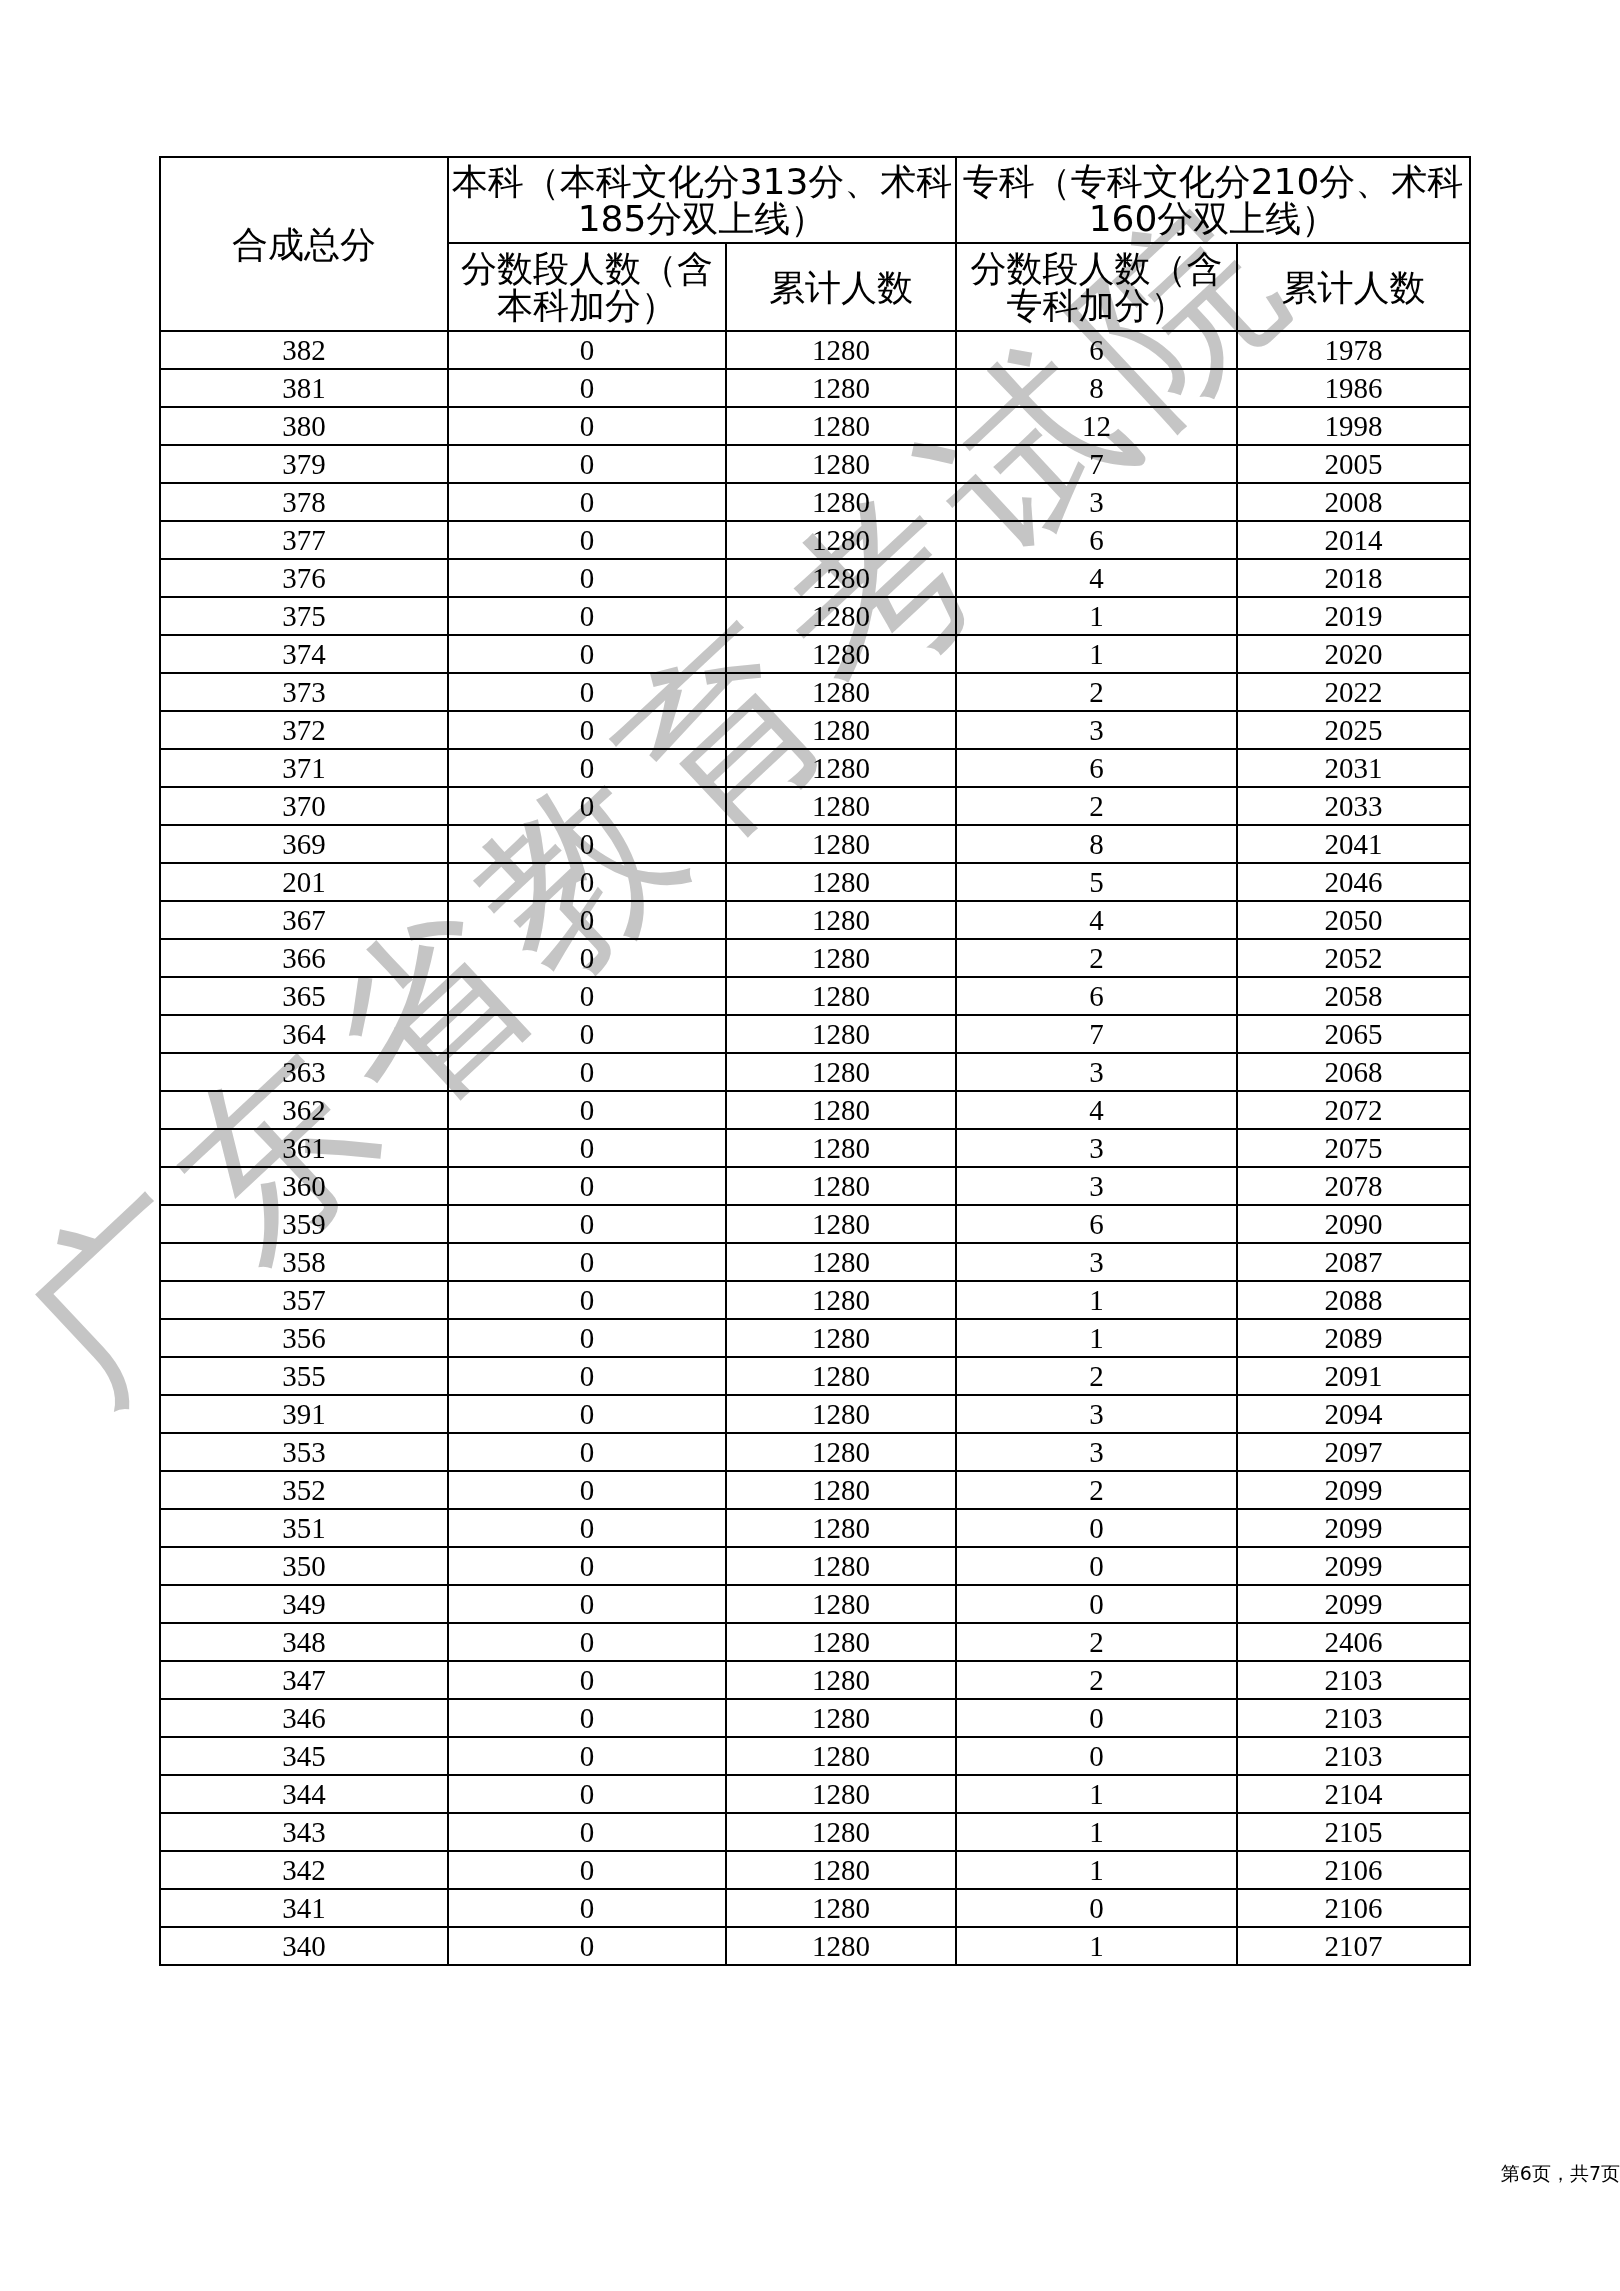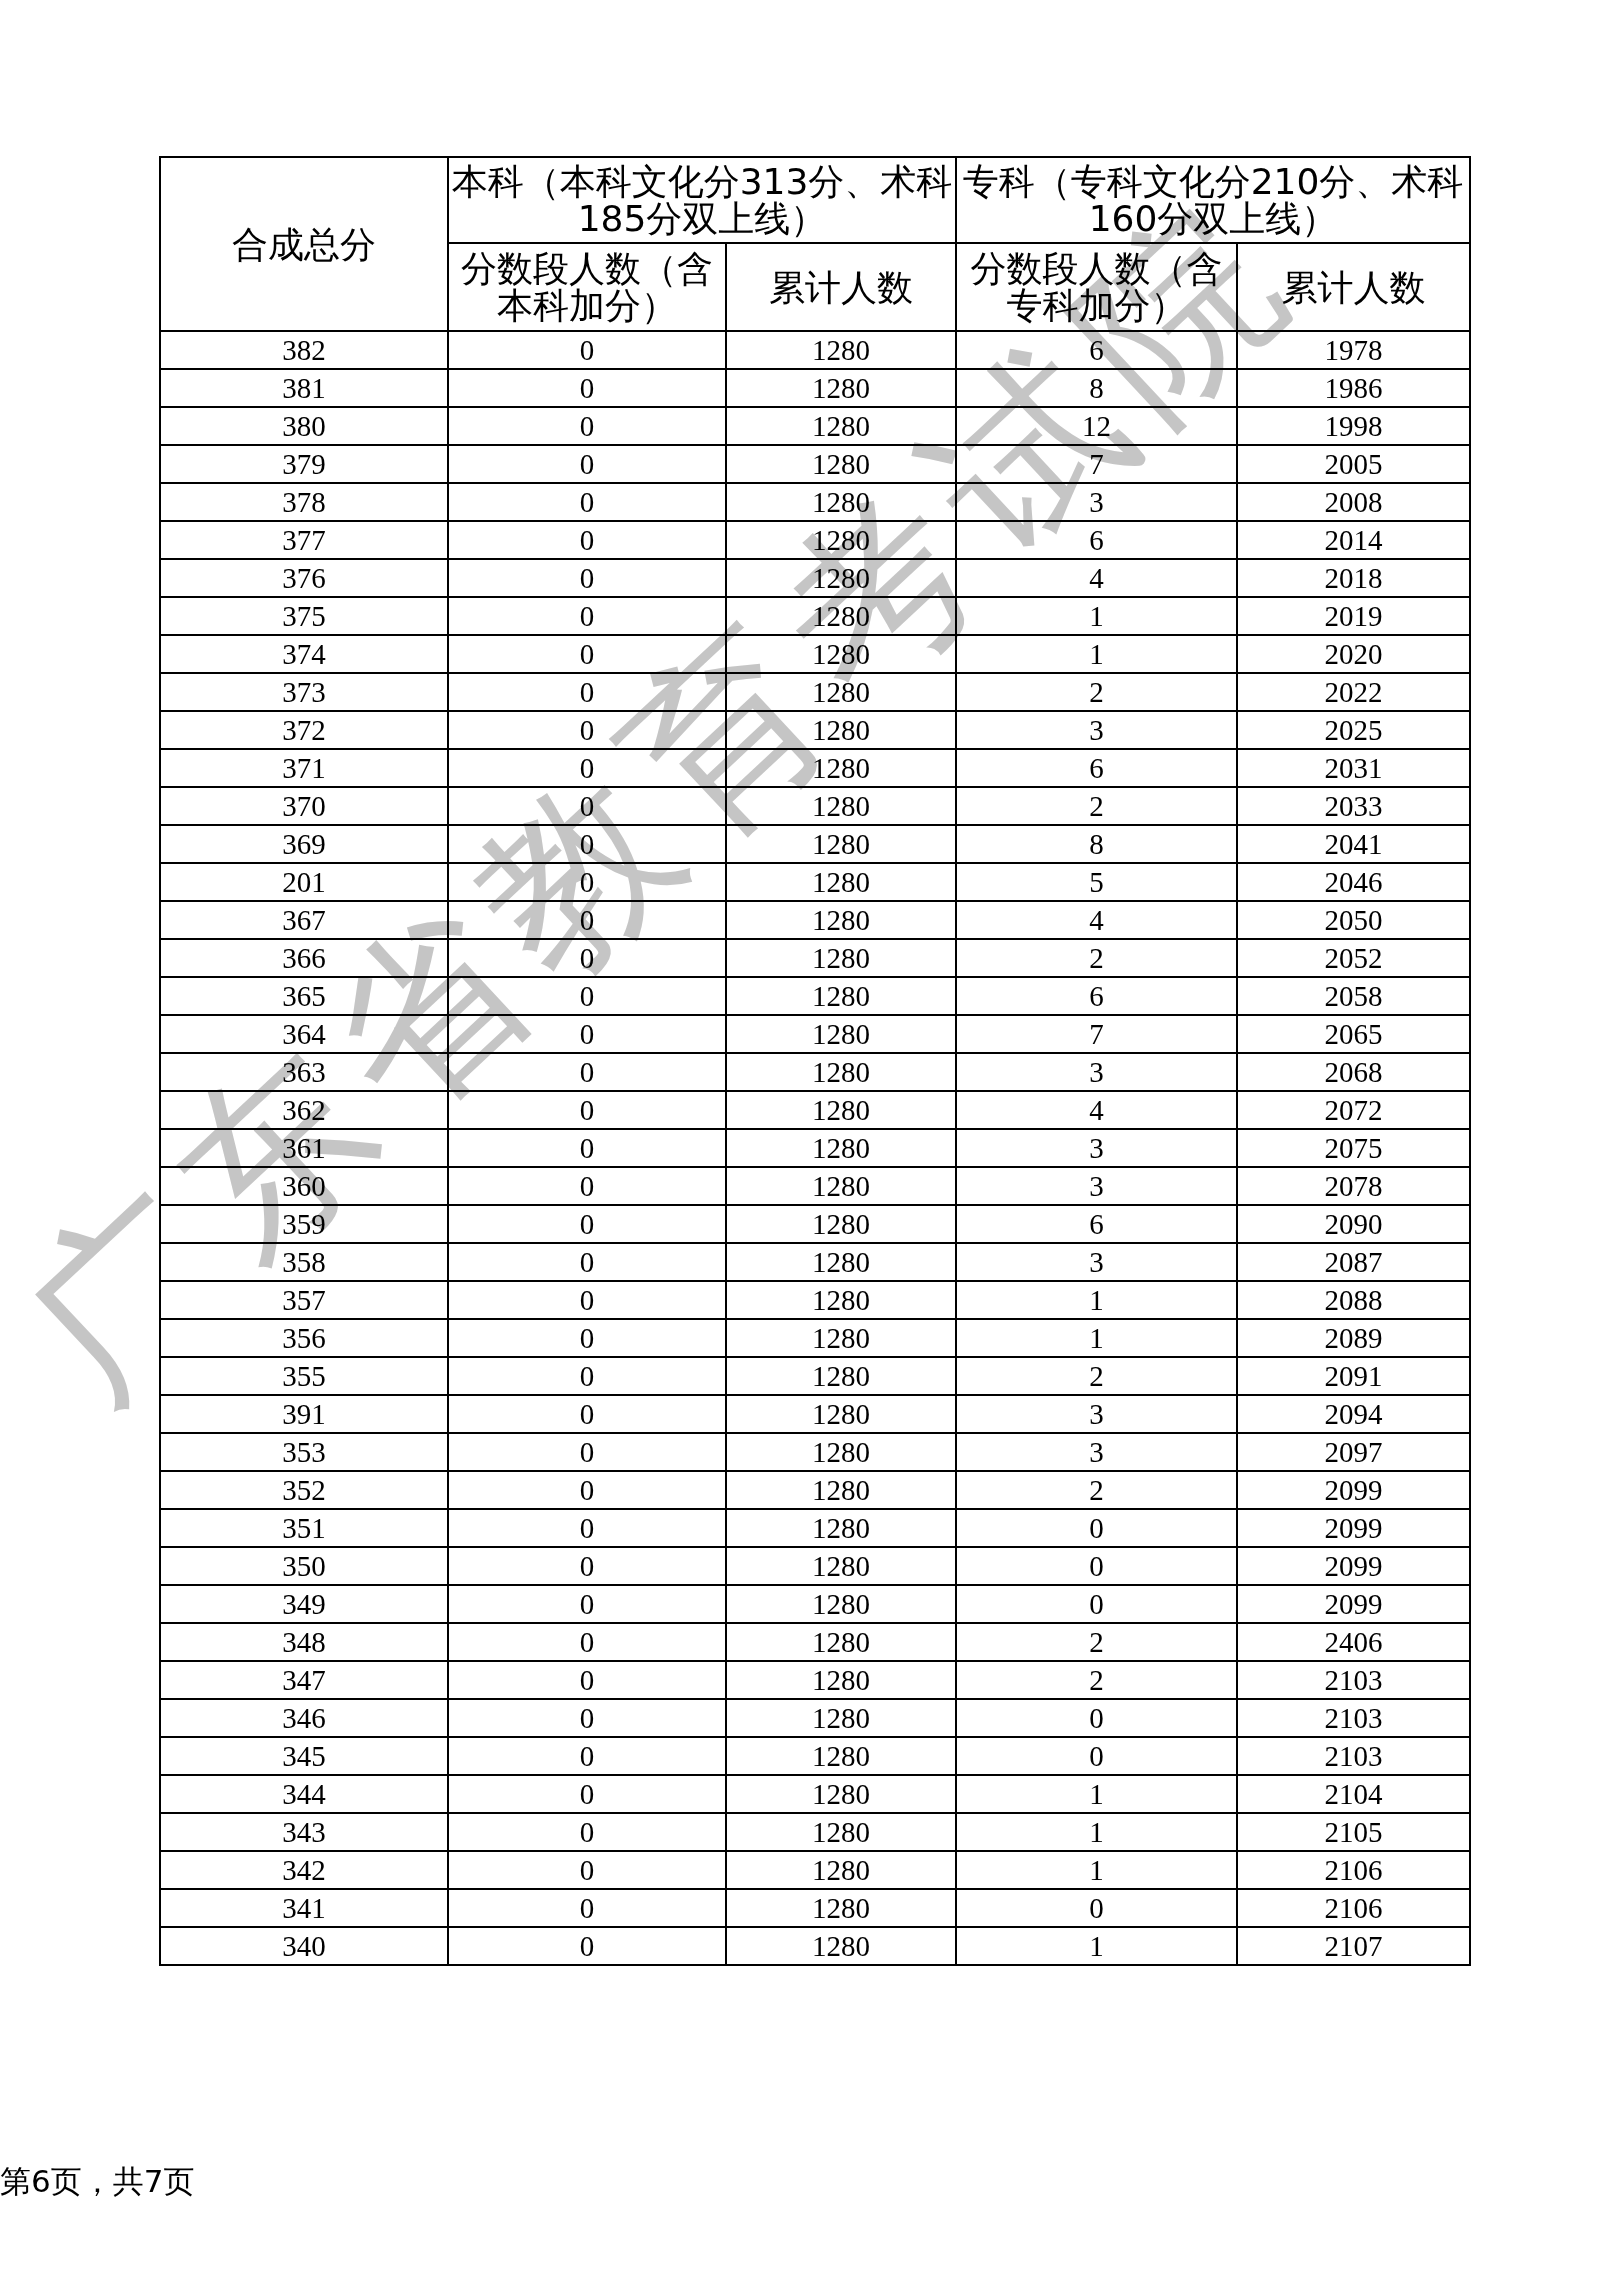--- a/index.html
+++ b/index.html
@@ -8,21 +8,21 @@
   .score-table td, .score-table th { border: 2.9px solid #000; text-align: center; vertical-align: middle; padding: 0; font-weight: normal; }
   .score-table col.c1 { width: 288px; }
   .score-table col.c2 { width: 278px; }
   .score-table col.c3 { width: 230px; }
   .score-table col.c4 { width: 281px; }
   .score-table col.c5 { width: 233px; }
   .hdr { font-family: "DejaVu Sans", sans-serif; font-size: 36px; line-height: 37px; }
   .hdr-top { height: 86px; }
   .hdr-sub { height: 88px; }
   .score-table tbody td { height: 36px; font-size: 29px; line-height: 35px; }
-  .footer { position: absolute; top: 2161px; left: 0; width: 1620px; text-align: left; font-family: "DejaVu Sans", sans-serif; font-size: 31px; }
+  .footer { position: absolute; top: 2161px; left: 0; width: 1620px; text-align: right; font-family: "DejaVu Sans", sans-serif; font-size: 19px; }
   .watermark { position: absolute; left: 59px; top: 1235px; transform-origin: left center; transform: rotate(-43deg); font-family: "DejaVu Sans", sans-serif; font-size: 186px; color: rgba(150,150,150,0.55); white-space: nowrap; pointer-events: none; letter-spacing: 19.6px; font-weight: 300; }
 </style>
 </head>
 <body>
 
 <div class="watermark">广东省教育考试院</div>
 
 <table class="score-table">
   <colgroup>
       <col class="c1">

